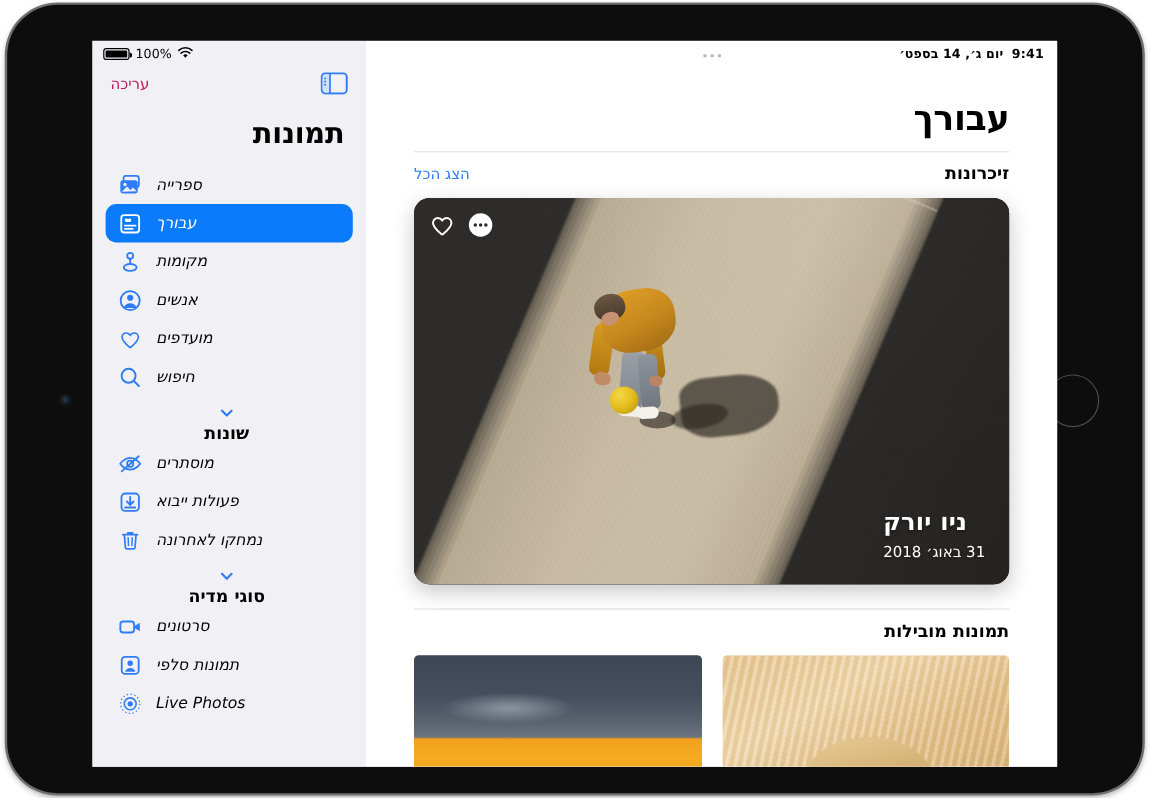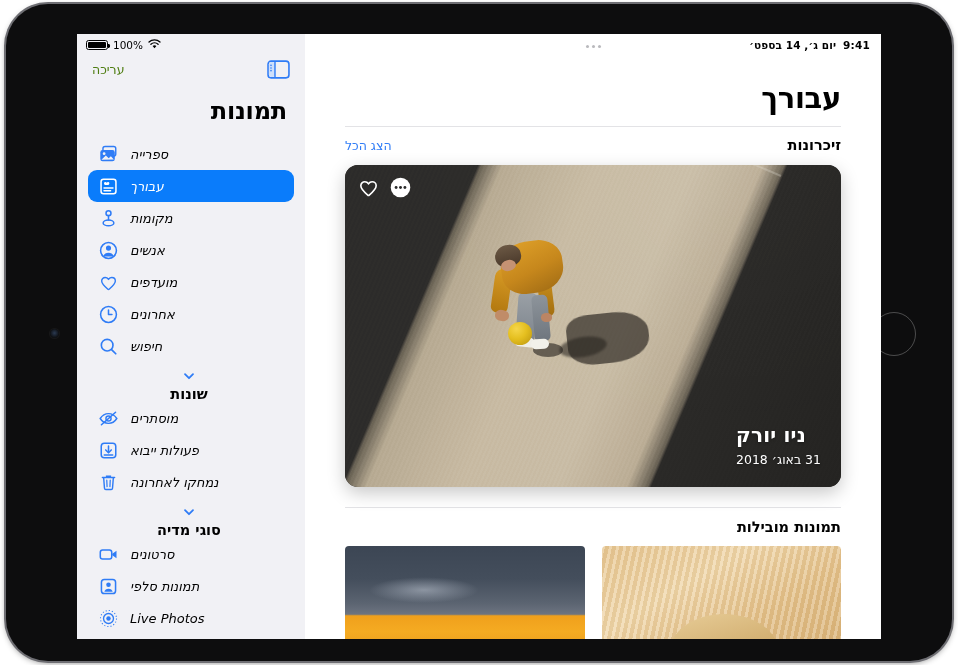--- a/index.html
+++ b/index.html
@@ -374,21 +374,21 @@
     padding: 0 11px;
   }
   #sidebar-top {
     display: flex;
     align-items: center;
     justify-content: space-between;
     margin-top: 26px;
     padding: 0 4px;
   }
   #sidebar-toggle { width: 23px; height: 19px; cursor: pointer; }
-  #sidebar-edit { font-size: 12.5px; color: #4d7c0f; cursor: pointer; }
+  #sidebar-edit { font-size: 12.5px; color: #be185d; cursor: pointer; }
 
   #sidebar-title {
     margin-top: 18px;
     padding: 0 7px;
     font-size: 24px;
     font-weight: bold;
     color: #000;
     text-align: right;
     letter-spacing: -.2px;
   }
@@ -610,29 +610,20 @@
 
         <div class="side-item">
           <span class="label">מועדפים</span>
           <span class="ic">
             <svg width="21" height="21" viewBox="0 0 24 24">
               <path d="M12 20c-.3 0-.5-.1-.7-.3C7.2 16.2 4.2 13.6 4.2 10.3c0-2.4 1.8-4 4-4 1.4 0 2.8.8 3.8 2 1-1.2 2.4-2 3.8-2 2.2 0 4 1.6 4 4 0 3.3-3 5.9-7.1 9.4-.2.2-.4.3-.7.3z" fill="none" stroke="currentColor" stroke-width="1.6"></path>
             </svg>
           </span>
         </div>
 
-        <div class="side-item">
-          <span class="label">אחרונים</span>
-          <span class="ic">
-            <svg width="21" height="21" viewBox="0 0 22 22">
-              <circle cx="11" cy="11" r="8.3" fill="none" stroke="currentColor" stroke-width="1.6"></circle>
-              <path d="M11 6.4V11h3.6" fill="none" stroke="currentColor" stroke-width="1.6" stroke-linecap="round" stroke-linejoin="round"></path>
-            </svg>
-          </span>
-        </div>
 
         <div class="side-item">
           <span class="label">חיפוש</span>
           <span class="ic">
             <svg width="21" height="21" viewBox="0 0 22 22">
               <circle cx="9.6" cy="9.6" r="6.1" fill="none" stroke="currentColor" stroke-width="1.7"></circle>
               <line x1="14.2" y1="14.2" x2="18.6" y2="18.6" stroke="currentColor" stroke-width="1.8" stroke-linecap="round"></line>
             </svg>
           </span>
         </div>

